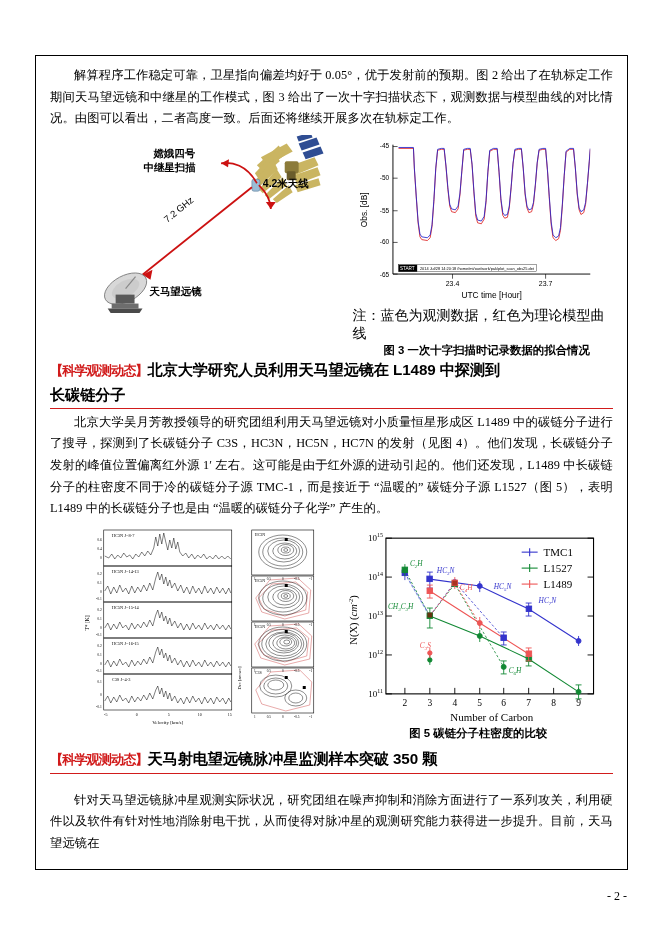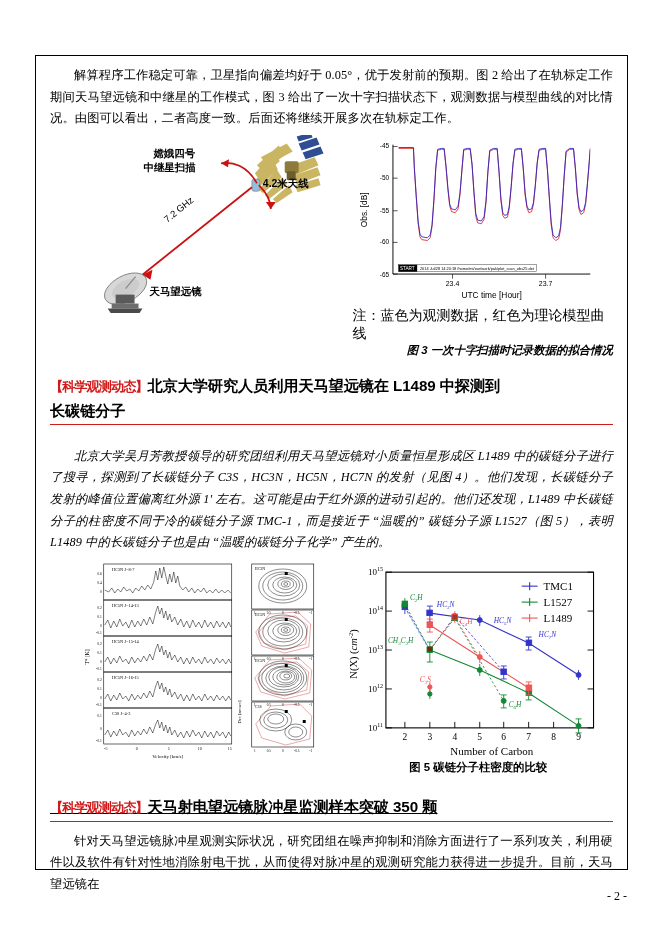--- a/index.html
+++ b/index.html
@@ -231,33 +231,33 @@
               <line x1="208" y1="143" x2="208" y2="148"></line>
             </g>
             <g font-family="'Liberation Sans',sans-serif" font-size="7.5" fill="#000" text-anchor="middle">
               <text x="108" y="156">23.4</text>
               <text x="208" y="156">23.7</text>
             </g>
             <text x="150" y="169" font-family="'Liberation Sans',sans-serif" font-size="9" text-anchor="middle" fill="#000">UTC time [Hour]</text>
           </svg>
         </div>
         <div class="note">注：蓝色为观测数据，红色为理论模型曲线</div>
-        <div class="cap" style="text-align:right;padding-left:8px;font-style:italic;">图 3    一次十字扫描时记录数据的拟合情况</div>
+        <div class="cap" style="text-align:center;padding-left:8px;">图 3    一次十字扫描时记录数据的拟合情况</div>
       </div>
     </div>
 
-    <div style="margin-top:16px;">
+    <div style="">
       <div class="heading">
         <span class="tag">【科学观测动态】</span><span>北京大学研究人员利用天马望远镜在 L1489 中探测到</span>
       </div>
       <div class="heading">长碳链分子</div>
       <hr class="hr-red">
     </div>
 
-    <p class="para" style="margin-top:21px;font-style:italic;">北京大学吴月芳教授领导的研究团组利用天马望远镜对小质量恒星形成区 L1489 中的碳链分子进行了搜寻，探测到了长碳链分子 C3S，HC3N，HC5N，HC7N 的发射（见图 4）。他们发现，长碳链分子发射的峰值位置偏离红外源 1′ 左右。这可能是由于红外源的进动引起的。他们还发现，L1489 中长碳链分子的柱密度不同于冷的碳链分子源 TMC-1，而是接近于 “温暖的” 碳链分子源 L1527（图 5），表明 L1489 中的长碳链分子也是由 “温暖的碳链分子化学” 产生的。</p>
+    <p class="para" style="margin-top:3px;">北京大学吴月芳教授领导的研究团组利用天马望远镜对小质量恒星形成区 L1489 中的碳链分子进行了搜寻，探测到了长碳链分子 C3S，HC3N，HC5N，HC7N 的发射（见图 4）。他们发现，长碳链分子发射的峰值位置偏离红外源 1′ 左右。这可能是由于红外源的进动引起的。他们还发现，L1489 中长碳链分子的柱密度不同于冷的碳链分子源 TMC-1，而是接近于 “温暖的” 碳链分子源 L1527（图 5），表明 L1489 中的长碳链分子也是由 “温暖的碳链分子化学” 产生的。</p>
 
     <div class="figrow" style="margin-top:8px;">
 
       <div class="figcell" style="width:50%; padding-left:28px;">
         <div class="fig4">
           <svg width="100%" height="198" viewBox="0 0 250 198">
             <rect x="0" y="0" width="250" height="198" fill="#fff"></rect>
 
             <g>
 
@@ -587,25 +587,25 @@
                   <line x1="186" y1="52" x2="186" y2="60"></line>
               </g>
               <text x="200" y="59.5" font-family="'Liberation Serif',serif" font-size="11" fill="#000">L1489</text>
             </g>
           </svg>
         </div>
         <div class="cap" style="margin-top:0;">图 5      碳链分子柱密度的比较</div>
       </div>
     </div>
 
-    <div style="margin-top:20px;text-decoration:underline;">
+    <div style="margin-top:6px;">
       <div class="heading">
         <span class="tag">【科学观测动态】</span><span>天马射电望远镜脉冲星监测样本突破 350 颗</span>
       </div>
       <hr class="hr-red">
     </div>
 
-    <p class="para" style="margin-top:9px;">针对天马望远镜脉冲星观测实际状况，研究团组在噪声抑制和消除方面进行了一系列攻关，利用硬件以及软件有针对性地消除射电干扰，从而使得对脉冲星的观测研究能力获得进一步提升。目前，天马望远镜在</p>
+    <p class="para" style="margin-top:16px;">针对天马望远镜脉冲星观测实际状况，研究团组在噪声抑制和消除方面进行了一系列攻关，利用硬件以及软件有针对性地消除射电干扰，从而使得对脉冲星的观测研究能力获得进一步提升。目前，天马望远镜在</p>
 
   </div>
 
   <div id="pagenum">- 2 -</div>
 </div>
 
 </body></html>

